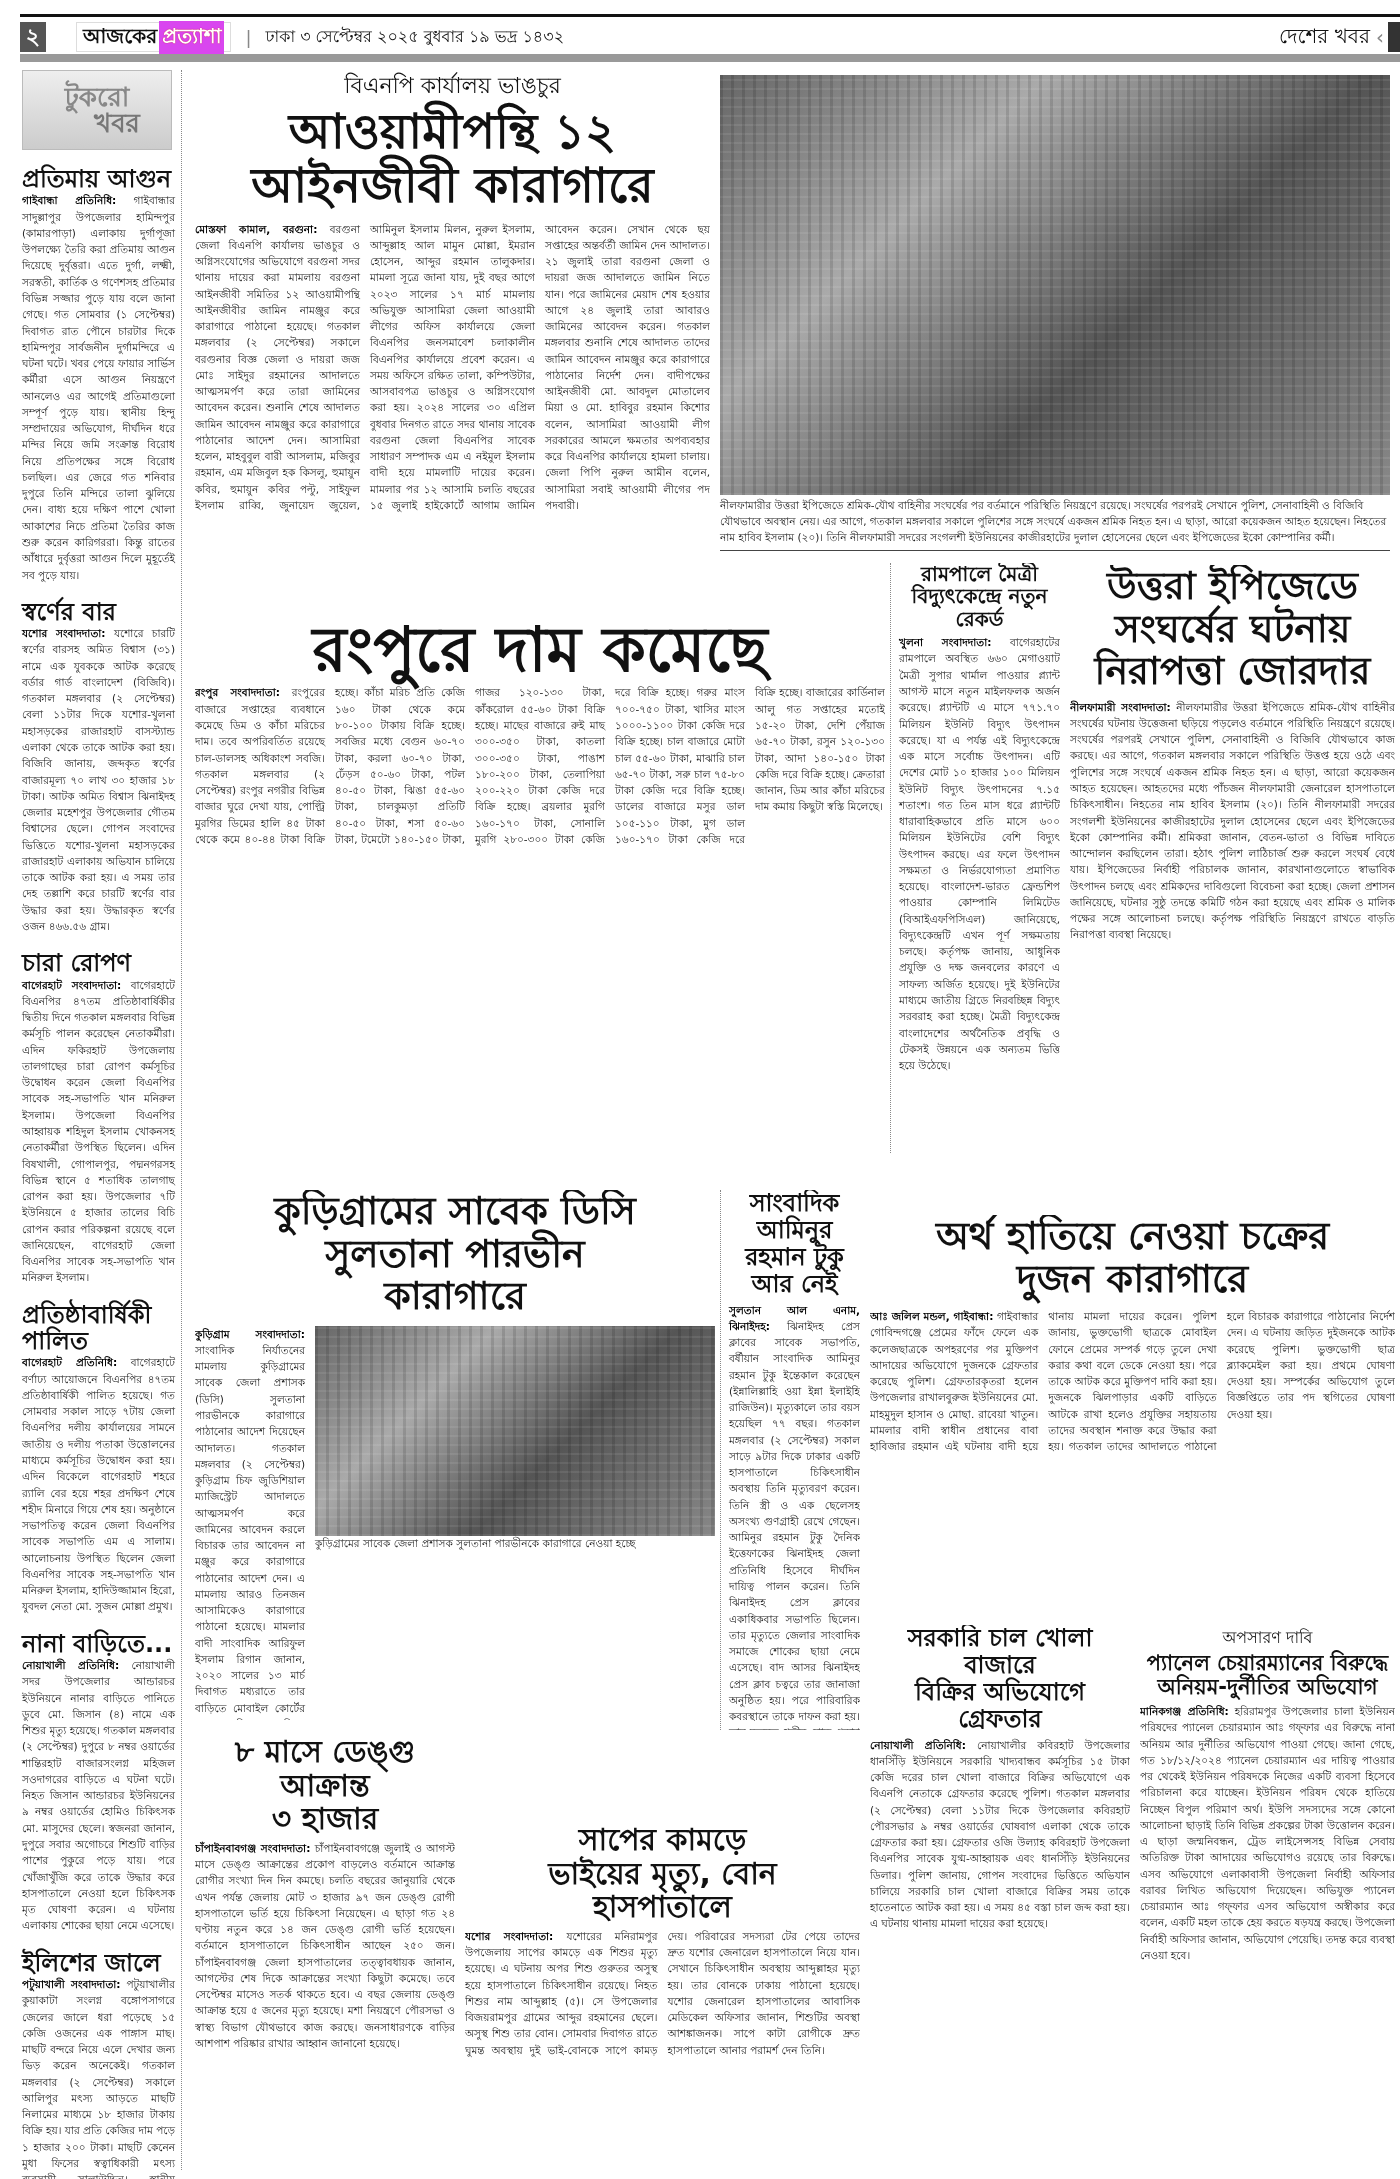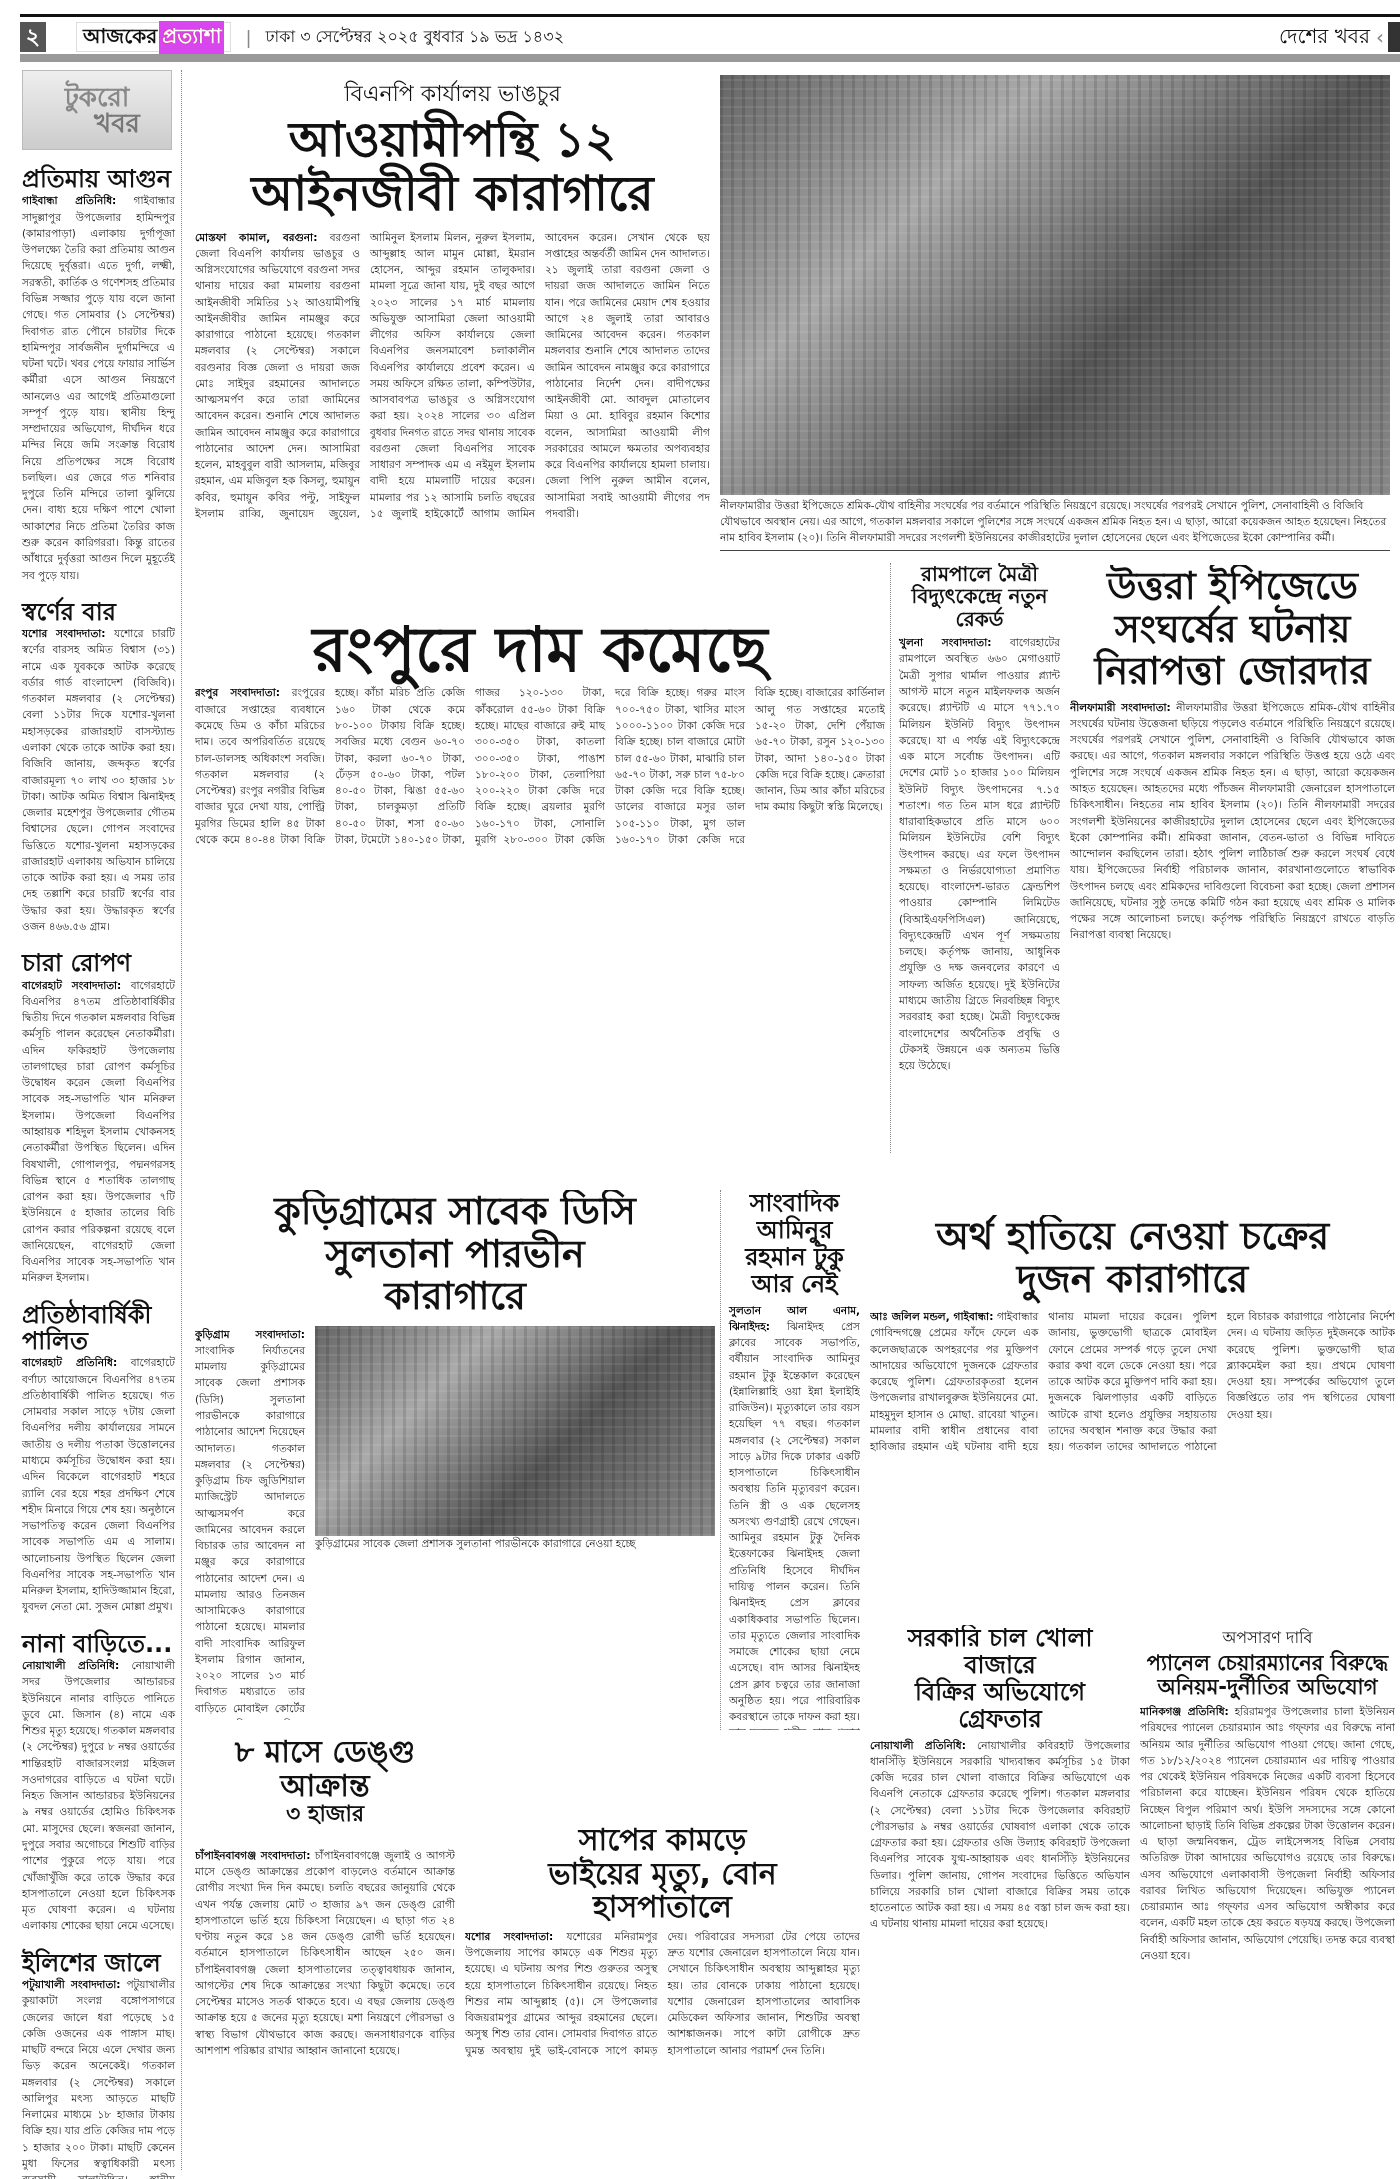--- a/index.html
+++ b/index.html
@@ -78,21 +78,21 @@
   <div class="brief">
     <h3>নানা বাড়িতে...</h3>
     <p><b>নোয়াখালী প্রতিনিধি:</b> <span>নোয়াখালী সদর উপজেলার আন্ডারচর ইউনিয়নে নানার বাড়িতে পানিতে ডুবে মো. জিসান (৪) নামে এক শিশুর মৃত্যু হয়েছে। গতকাল মঙ্গলবার (২ সেপ্টেম্বর) দুপুরে ৮ নম্বর ওয়ার্ডের শান্তিরহাট বাজারসংলগ্ন মহিজল সওদাগরের বাড়িতে এ ঘটনা ঘটে। নিহত জিসান আন্ডারচর ইউনিয়নের ৯ নম্বর ওয়ার্ডের হোমিও চিকিৎসক মো. মাসুদের ছেলে। স্বজনরা জানান, দুপুরে সবার অগোচরে শিশুটি বাড়ির পাশের পুকুরে পড়ে যায়। পরে খোঁজাখুঁজি করে তাকে উদ্ধার করে হাসপাতালে নেওয়া হলে চিকিৎসক মৃত ঘোষণা করেন। এ ঘটনায় এলাকায় শোকের ছায়া নেমে এসেছে।</span></p>
   </div>
   <div class="brief">
     <h3>ইলিশের জালে</h3>
     <p><b>পটুয়াখালী সংবাদদাতা:</b> <span>পটুয়াখালীর কুয়াকাটা সংলগ্ন বঙ্গোপসাগরে জেলের জালে ধরা পড়েছে ১৫ কেজি ওজনের এক পাঙ্গাস মাছ। মাছটি বন্দরে নিয়ে এলে দেখার জন্য ভিড় করেন অনেকেই। গতকাল মঙ্গলবার (২ সেপ্টেম্বর) সকালে আলিপুর মৎস্য আড়তে মাছটি নিলামের মাধ্যমে ১৮ হাজার টাকায় বিক্রি হয়। যার প্রতি কেজির দাম পড়ে ১ হাজার ২০০ টাকা। মাছটি কেনেন মুধা ফিসের স্বত্বাধিকারী মৎস্য ব্যবসায়ী সালাউদ্দিন। স্থানীয় ব্যবসায়ী সালাউদ্দিন বলেন, মাছটি ১৮ হাজার টাকায় কিনেছি। সামান্য লাভে বিক্রি করব।</span></p>
   </div>
 </div>
 
-<div class="abs" style="left:195px;top:76px;width:515px;height:540px;overflow:hidden">
+<div class="abs" style="left:195px;top:68px;width:515px;height:540px;overflow:hidden">
   <div class="kicker">বিএনপি কার্যালয় ভাঙচুর</div>
   <div class="hl" style="font-size:48px">আওয়ামীপন্থি ১২</div>
   <div class="hl" style="font-size:48px;margin-bottom:8px">আইনজীবী কারাগারে</div>
   <div class="txt cols3"><b>মোস্তফা কামাল, বরগুনা:</b> <span>বরগুনা জেলা বিএনপি কার্যালয় ভাঙচুর ও অগ্নিসংযোগের অভিযোগে বরগুনা সদর থানায় দায়ের করা মামলায় বরগুনা আইনজীবী সমিতির ১২ আওয়ামীপন্থি আইনজীবীর জামিন নামঞ্জুর করে কারাগারে পাঠানো হয়েছে। গতকাল মঙ্গলবার (২ সেপ্টেম্বর) সকালে বরগুনার বিজ্ঞ জেলা ও দায়রা জজ মোঃ সাইদুর রহমানের আদালতে আত্মসমর্পণ করে তারা জামিনের আবেদন করেন। শুনানি শেষে আদালত জামিন আবেদন নামঞ্জুর করে কারাগারে পাঠানোর আদেশ দেন। আসামিরা হলেন, মাহবুবুল বারী আসলাম, মজিবুর রহমান, এম মজিবুল হক কিসলু, হুমায়ুন কবির, হুমায়ুন কবির পল্টু, সাইফুল ইসলাম রাব্বি, জুনায়েদ জুয়েল, আমিনুল ইসলাম মিলন, নুরুল ইসলাম, আব্দুল্লাহ আল মামুন মোল্লা, ইমরান হোসেন, আব্দুর রহমান তালুকদার। মামলা সূত্রে জানা যায়, দুই বছর আগে ২০২৩ সালের ১৭ মার্চ মামলায় অভিযুক্ত আসামিরা জেলা আওয়ামী লীগের অফিস কার্যালয়ে জেলা বিএনপির জনসমাবেশ চলাকালীন বিএনপির কার্যালয়ে প্রবেশ করেন। এ সময় অফিসে রক্ষিত তালা, কম্পিউটার, আসবাবপত্র ভাঙচুর ও অগ্নিসংযোগ করা হয়। ২০২৪ সালের ৩০ এপ্রিল বুধবার দিনগত রাতে সদর থানায় সাবেক বরগুনা জেলা বিএনপির সাবেক সাধারণ সম্পাদক এম এ নইমুল ইসলাম বাদী হয়ে মামলাটি দায়ের করেন। মামলার পর ১২ আসামি চলতি বছরের ১৫ জুলাই হাইকোর্টে আগাম জামিন আবেদন করেন। সেখান থেকে ছয় সপ্তাহের অন্তর্বর্তী জামিন দেন আদালত। ২১ জুলাই তারা বরগুনা জেলা ও দায়রা জজ আদালতে জামিন নিতে যান। পরে জামিনের মেয়াদ শেষ হওয়ার আগে ২৪ জুলাই তারা আবারও জামিনের আবেদন করেন। গতকাল মঙ্গলবার শুনানি শেষে আদালত তাদের জামিন আবেদন নামঞ্জুর করে কারাগারে পাঠানোর নির্দেশ দেন। বাদীপক্ষের আইনজীবী মো. আবদুল মোতালেব মিয়া ও মো. হাবিবুর রহমান কিশোর বলেন, আসামিরা আওয়ামী লীগ সরকারের আমলে ক্ষমতার অপব্যবহার করে বিএনপির কার্যালয়ে হামলা চালায়। জেলা পিপি নুরুল আমীন বলেন, আসামিরা সবাই আওয়ামী লীগের পদ পদবারী।</span></div>
 </div>
 
 <div class="abs photo" style="left:720px;top:75px;width:670px;height:420px"></div>
 <div class="abs caption" style="left:720px;top:498px;width:670px">নীলফামারীর উত্তরা ইপিজেডে শ্রমিক-যৌথ বাহিনীর সংঘর্ষের পর বর্তমানে পরিস্থিতি নিয়ন্ত্রণে রয়েছে। সংঘর্ষের পরপরই সেখানে পুলিশ, সেনাবাহিনী ও বিজিবি যৌথভাবে অবস্থান নেয়। এর আগে, গতকাল মঙ্গলবার সকালে পুলিশের সঙ্গে সংঘর্ষে একজন শ্রমিক নিহত হন। এ ছাড়া, আরো কয়েকজন আহত হয়েছেন। নিহতের নাম হাবিব ইসলাম (২০)। তিনি নীলফামারী সদরের সংগলশী ইউনিয়নের কাজীরহাটের দুলাল হোসেনের ছেলে এবং ইপিজেডের ইকো কোম্পানির কর্মী।</div>
 <div class="abs rule" style="left:720px;top:550px;width:670px"></div>
 
@@ -137,21 +137,21 @@
 </div>
 
 <div class="abs" style="left:870px;top:1215px;width:525px;height:400px;overflow:hidden">
   <div class="hl" style="font-size:38px">অর্থ হাতিয়ে নেওয়া চক্রের</div>
   <div class="hl" style="font-size:38px;margin-bottom:8px">দুজন কারাগারে</div>
   <div class="txt cols3"><b>আঃ জলিল মন্ডল, গাইবান্ধা:</b> <span>গাইবান্ধার গোবিন্দগঞ্জে প্রেমের ফাঁদে ফেলে এক কলেজছাত্রকে অপহরণের পর মুক্তিপণ আদায়ের অভিযোগে দুজনকে গ্রেফতার করেছে পুলিশ। গ্রেফতারকৃতরা হলেন উপজেলার রাখালবুরুজ ইউনিয়নের মো. মাহমুদুল হাসান ও মোছা. রাবেয়া খাতুন। মামলার বাদী স্বাধীন প্রধানের বাবা হাবিজার রহমান এই ঘটনায় বাদী হয়ে থানায় মামলা দায়ের করেন। পুলিশ জানায়, ভুক্তভোগী ছাত্রকে মোবাইল ফোনে প্রেমের সম্পর্ক গড়ে তুলে দেখা করার কথা বলে ডেকে নেওয়া হয়। পরে তাকে আটক করে মুক্তিপণ দাবি করা হয়। দুজনকে ঝিলপাড়ার একটি বাড়িতে আটকে রাখা হলেও প্রযুক্তির সহায়তায় তাদের অবস্থান শনাক্ত করে উদ্ধার করা হয়। গতকাল তাদের আদালতে পাঠানো হলে বিচারক কারাগারে পাঠানোর নির্দেশ দেন। এ ঘটনায় জড়িত দুইজনকে আটক করেছে পুলিশ। ভুক্তভোগী ছাত্র ব্ল্যাকমেইল করা হয়। প্রথমে ঘোষণা দেওয়া হয়। সম্পর্কের অভিযোগ তুলে বিজ্ঞপ্তিতে তার পদ স্থগিতের ঘোষণা দেওয়া হয়।</span></div>
 </div>
 
 <div class="abs" style="left:195px;top:1735px;width:260px;height:440px;overflow:hidden">
   <div class="hl" style="font-size:30px">৮ মাসে ডেঙ্গু আক্রান্ত</div>
-  <div class="hl" style="font-size:22px;margin-bottom:20px">৩ হাজার</div>
+  <div class="hl" style="font-size:30px;margin-bottom:4px">৩ হাজার</div>
   <div class="txt"><b>চাঁপাইনবাবগঞ্জ সংবাদদাতা:</b> <span>চাঁপাইনবাবগঞ্জে জুলাই ও আগস্ট মাসে ডেঙ্গু আক্রান্তের প্রকোপ বাড়লেও বর্তমানে আক্রান্ত রোগীর সংখ্যা দিন দিন কমছে। চলতি বছরের জানুয়ারি থেকে এখন পর্যন্ত জেলায় মোট ৩ হাজার ৯৭ জন ডেঙ্গু রোগী হাসপাতালে ভর্তি হয়ে চিকিৎসা নিয়েছেন। এ ছাড়া গত ২৪ ঘণ্টায় নতুন করে ১৪ জন ডেঙ্গু রোগী ভর্তি হয়েছেন। বর্তমানে হাসপাতালে চিকিৎসাধীন আছেন ২৫০ জন। চাঁপাইনবাবগঞ্জ জেলা হাসপাতালের তত্ত্বাবধায়ক জানান, আগস্টের শেষ দিকে আক্রান্তের সংখ্যা কিছুটা কমেছে। তবে সেপ্টেম্বর মাসেও সতর্ক থাকতে হবে। এ বছর জেলায় ডেঙ্গু আক্রান্ত হয়ে ৫ জনের মৃত্যু হয়েছে। মশা নিয়ন্ত্রণে পৌরসভা ও স্বাস্থ্য বিভাগ যৌথভাবে কাজ করছে। জনসাধারণকে বাড়ির আশপাশ পরিষ্কার রাখার আহ্বান জানানো হয়েছে।</span></div>
 </div>
 
 <div class="abs" style="left:465px;top:1823px;width:395px;height:440px;overflow:hidden">
   <div class="hl" style="font-size:30px">সাপের কামড়ে</div>
   <div class="hl" style="font-size:30px">ভাইয়ের মৃত্যু, বোন</div>
   <div class="hl" style="font-size:30px;margin-bottom:4px">হাসপাতালে</div>
   <div class="txt cols2"><b>যশোর সংবাদদাতা:</b> <span>যশোরের মনিরামপুর উপজেলায় সাপের কামড়ে এক শিশুর মৃত্যু হয়েছে। এ ঘটনায় অপর শিশু গুরুতর অসুস্থ হয়ে হাসপাতালে চিকিৎসাধীন রয়েছে। নিহত শিশুর নাম আব্দুল্লাহ (৫)। সে উপজেলার বিজয়রামপুর গ্রামের আব্দুর রহমানের ছেলে। অসুস্থ শিশু তার বোন। সোমবার দিবাগত রাতে ঘুমন্ত অবস্থায় দুই ভাই-বোনকে সাপে কামড় দেয়। পরিবারের সদস্যরা টের পেয়ে তাদের দ্রুত যশোর জেনারেল হাসপাতালে নিয়ে যান। সেখানে চিকিৎসাধীন অবস্থায় আব্দুল্লাহর মৃত্যু হয়। তার বোনকে ঢাকায় পাঠানো হয়েছে। যশোর জেনারেল হাসপাতালের আবাসিক মেডিকেল অফিসার জানান, শিশুটির অবস্থা আশঙ্কাজনক। সাপে কাটা রোগীকে দ্রুত হাসপাতালে আনার পরামর্শ দেন তিনি।</span></div>
 </div>
 

